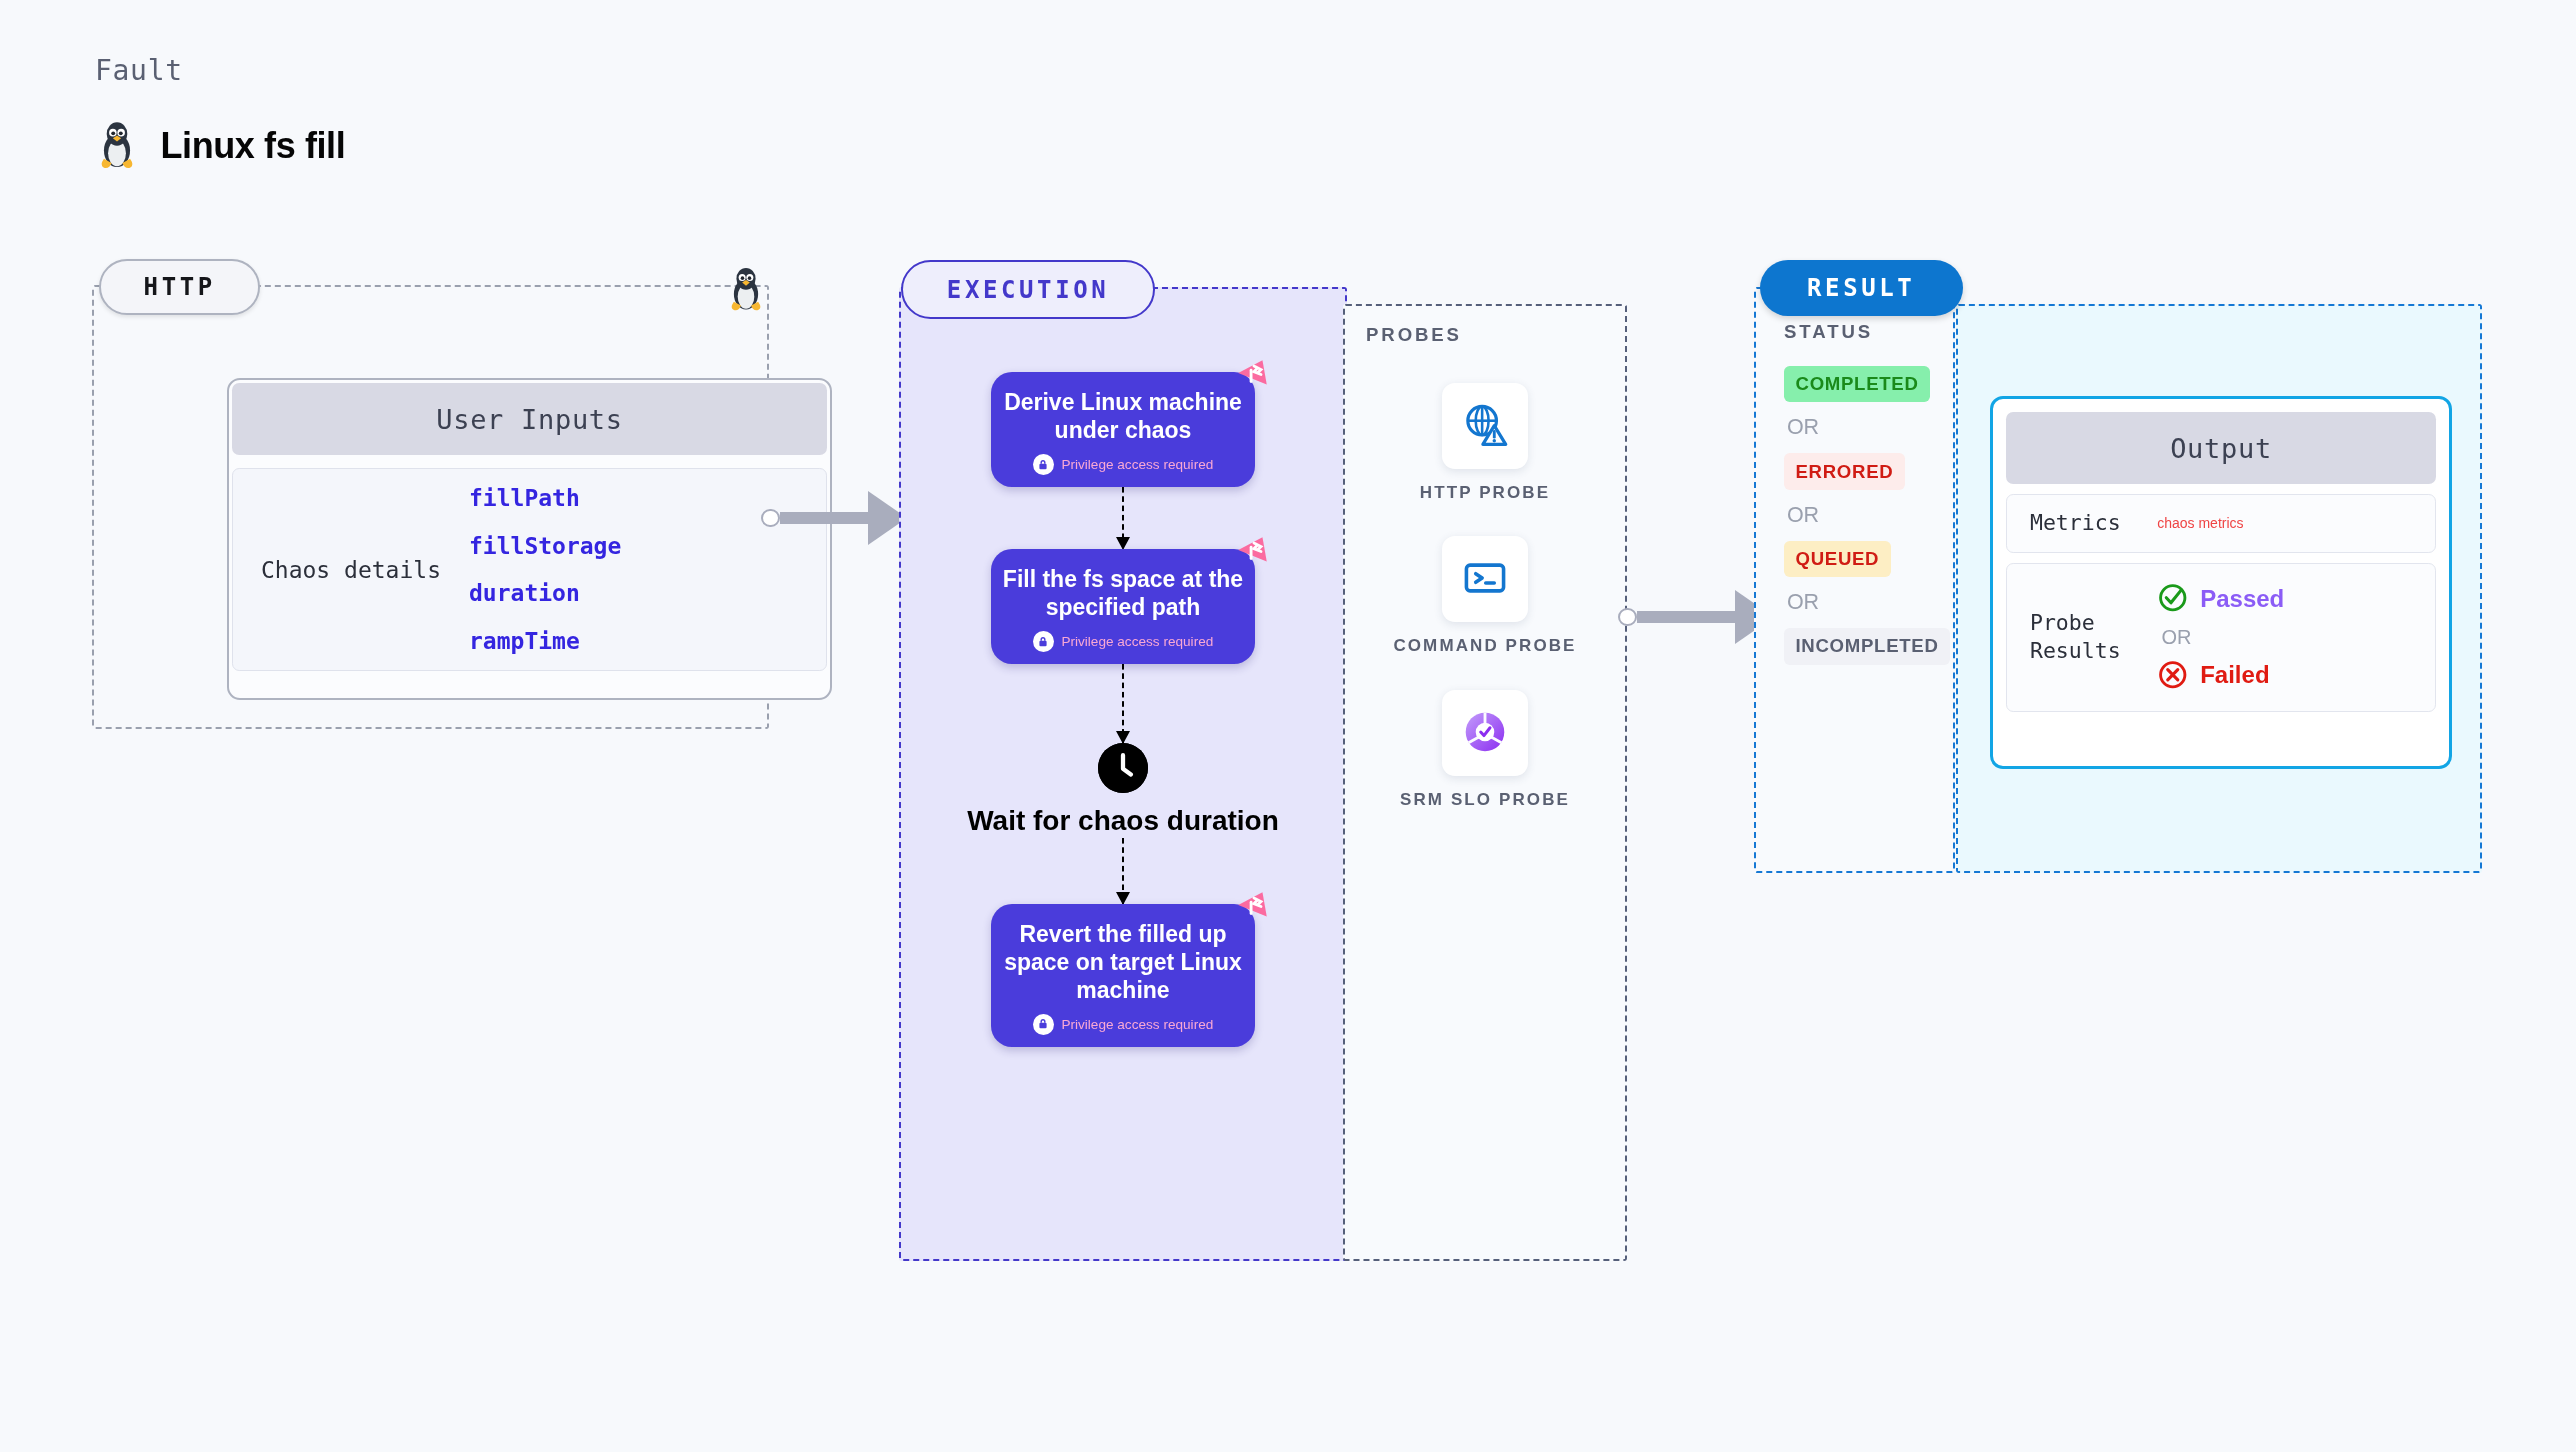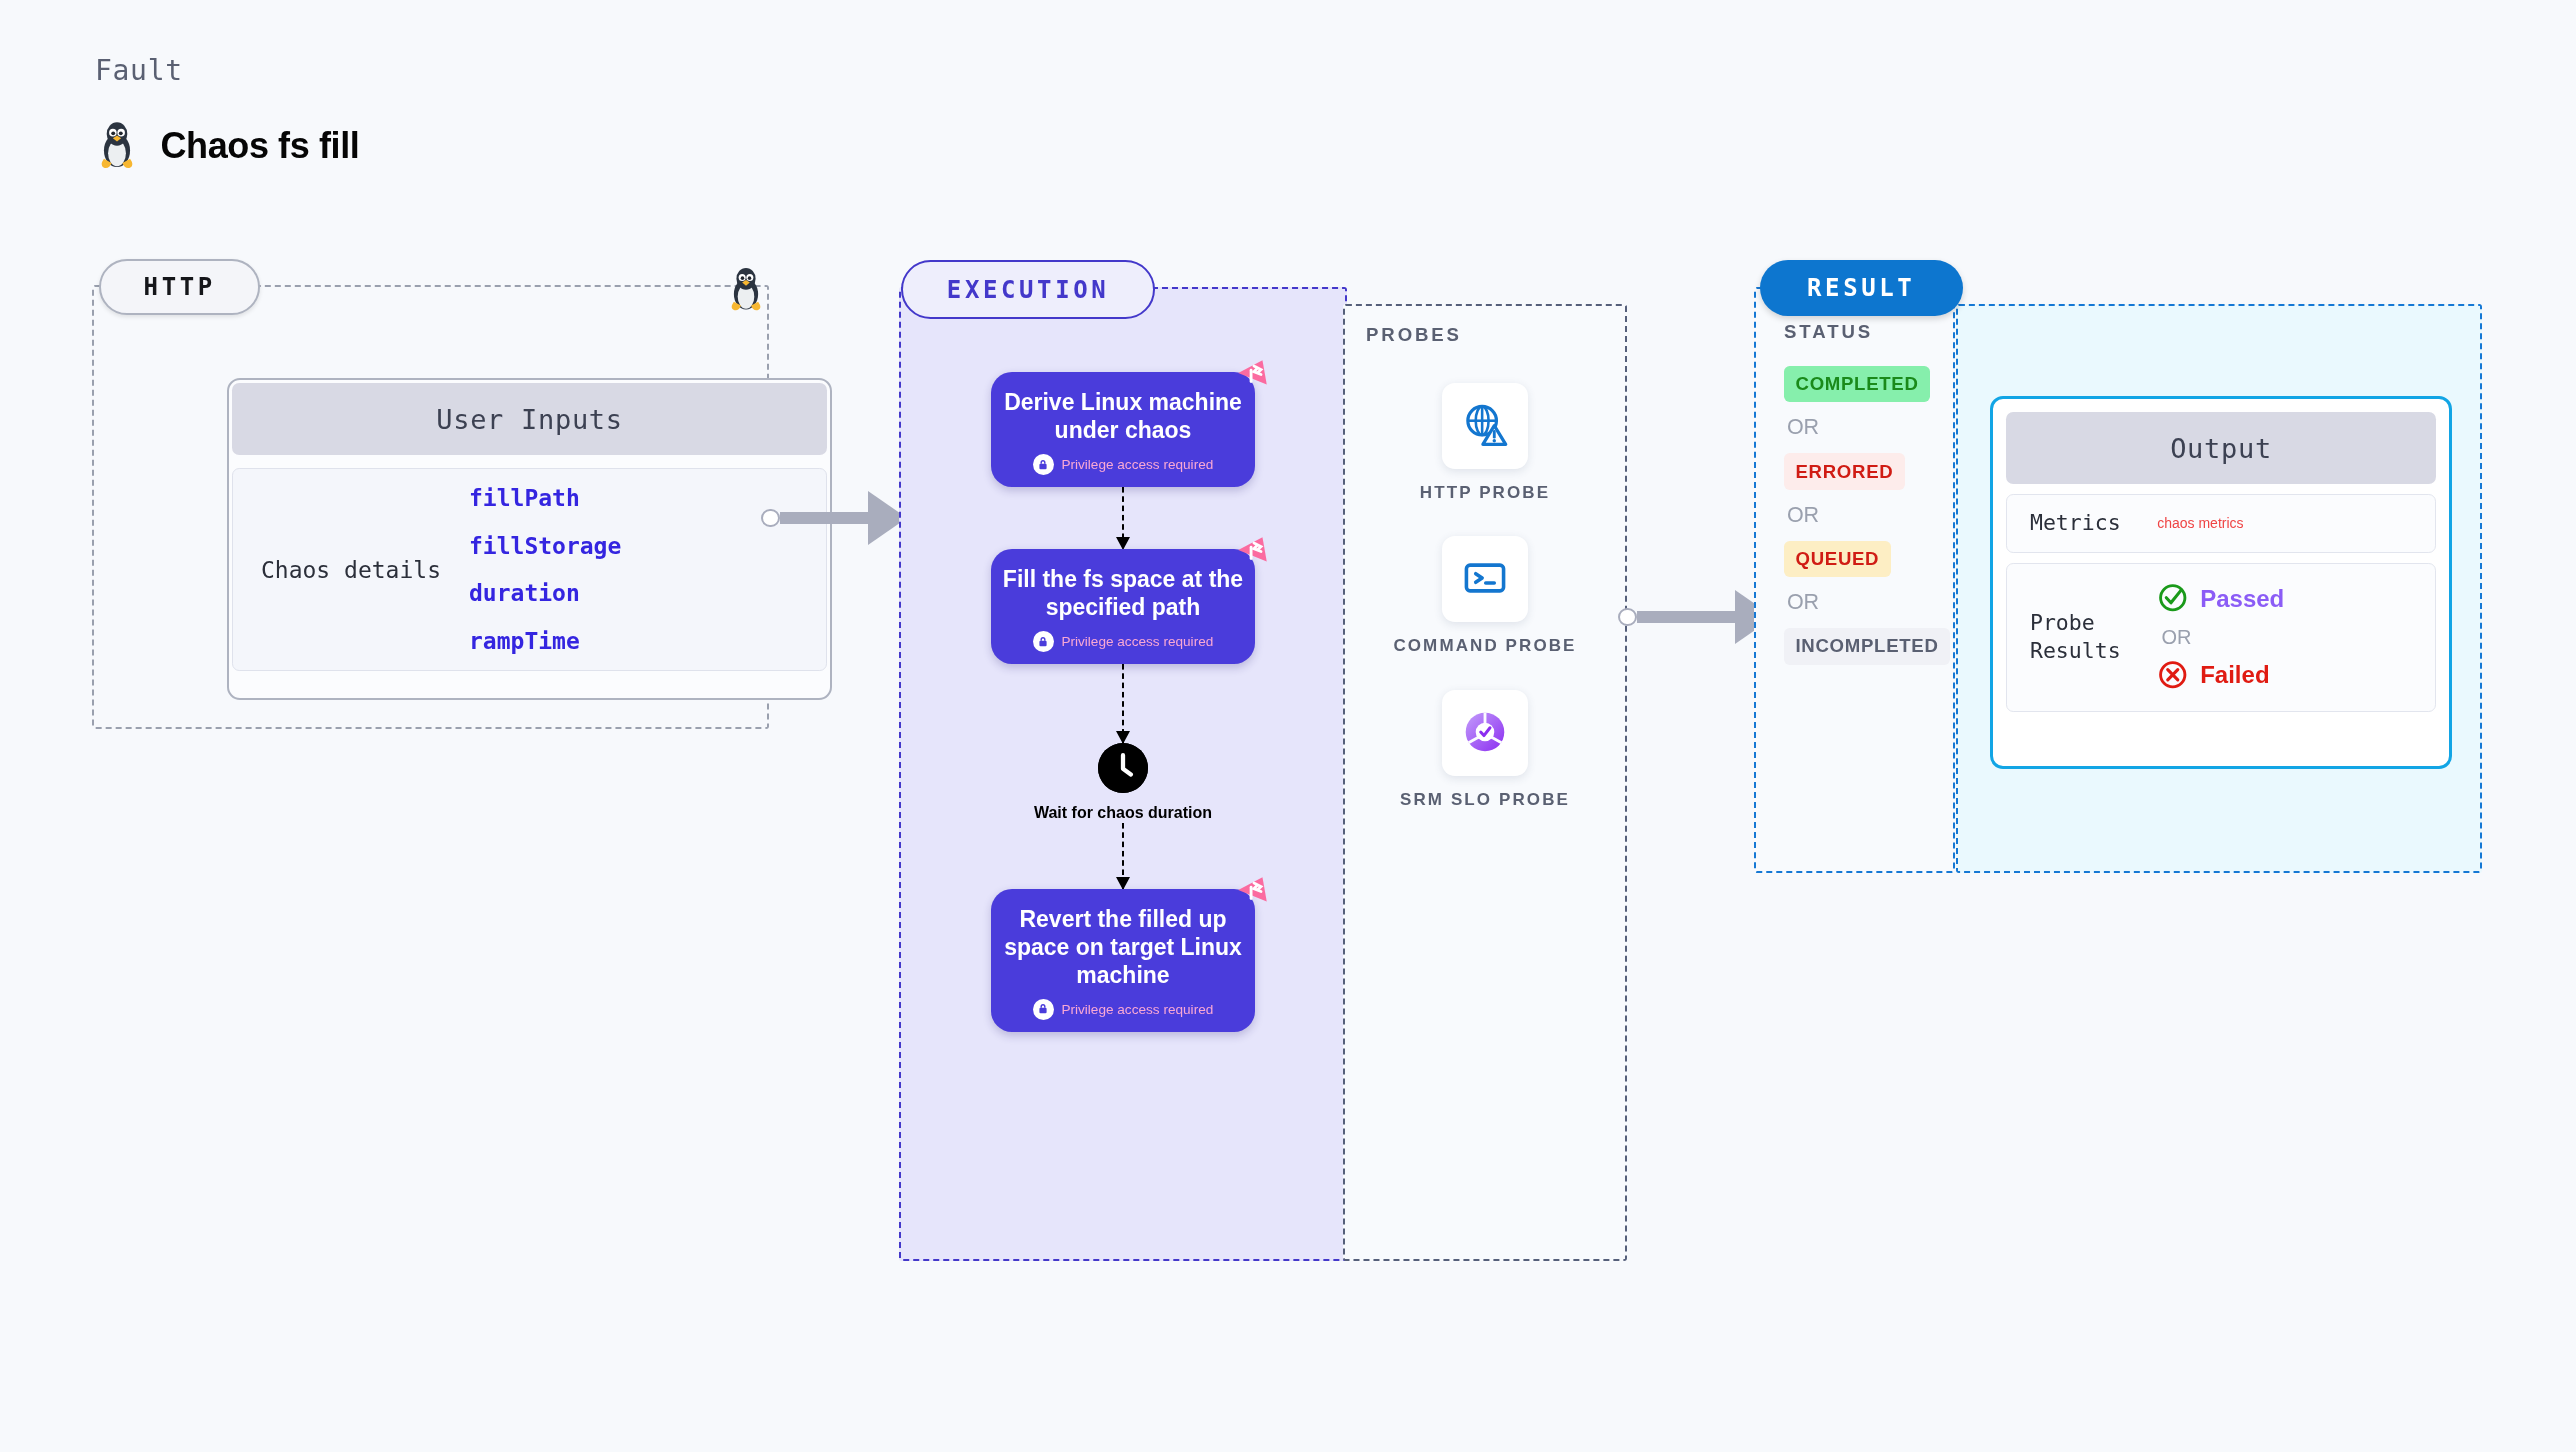--- a/index.html
+++ b/index.html
@@ -117,21 +117,21 @@
     position: absolute; left: 50%; bottom: -1.4px; transform: translateX(-50%);
     width: 0; height: 0; border-left: 7.9px solid transparent;
     border-right: 7.9px solid transparent; border-top: 13px solid #000;
   }
   .wait-node { display: flex; flex-direction: column; align-items: center; }
   .clock {
     width: 50px; height: 50px; border-radius: 50%; background: #000;
     display: flex; align-items: center; justify-content: center;
   }
   .wait-text {
-    margin-top: 10px; font-size: 16px; font-weight: bold; color: #000;
+    margin-top: 10px; font-size: 28px; font-weight: bold; color: #000;
     text-align: center; line-height: 1.25;
   }
 
   
   #probes-region { left: 1343px; top: 304px; width: 284px; height: 957px; }
   #probes-region .region-body { border-color: #555f7a; background: #f8fafd; }
   .probes-title {
     position: absolute; left: 23px; top: 20px;
     font-size: 18.6px; font-weight: bold; color: #5a6072; letter-spacing: 2.9px;
   }
@@ -225,21 +225,21 @@
         <ellipse cx="32" cy="20" rx="15" ry="17" fill="#2b3440"></ellipse>
         <circle cx="26" cy="18" r="5.5" fill="#fff"></circle>
           <circle cx="38" cy="18" r="5.5" fill="#fff"></circle>
         <circle cx="26.5" cy="19" r="2.8" fill="#20262e"></circle>
           <circle cx="37.5" cy="19" r="2.8" fill="#20262e"></circle>
         <path d="M26 26 L32 22 L38 26 L32 31 Z" fill="#f7b731"></path>
         <path d="M13 56 Q6 66 13 69 Q21 71 24 62 Z" fill="#f7b731"></path>
         <path d="M51 56 Q58 66 51 69 Q43 71 40 62 Z" fill="#f7b731"></path>
       </svg>
     </span>
-    <span class="title-text">Chaos fs fill</span>
+    <span class="title-text">Linux fs fill</span>
   </div>
 
   <div class="region" id="tune-region">
     <div class="region-body"></div>
     <div class="chip" id="tune-chip">HTTP</div>
 
     <div class="tune-card">
       <div class="ui-header">User Inputs</div>
       <div class="ui-body">
         <div class="ui-body-label">Chaos details</div>

